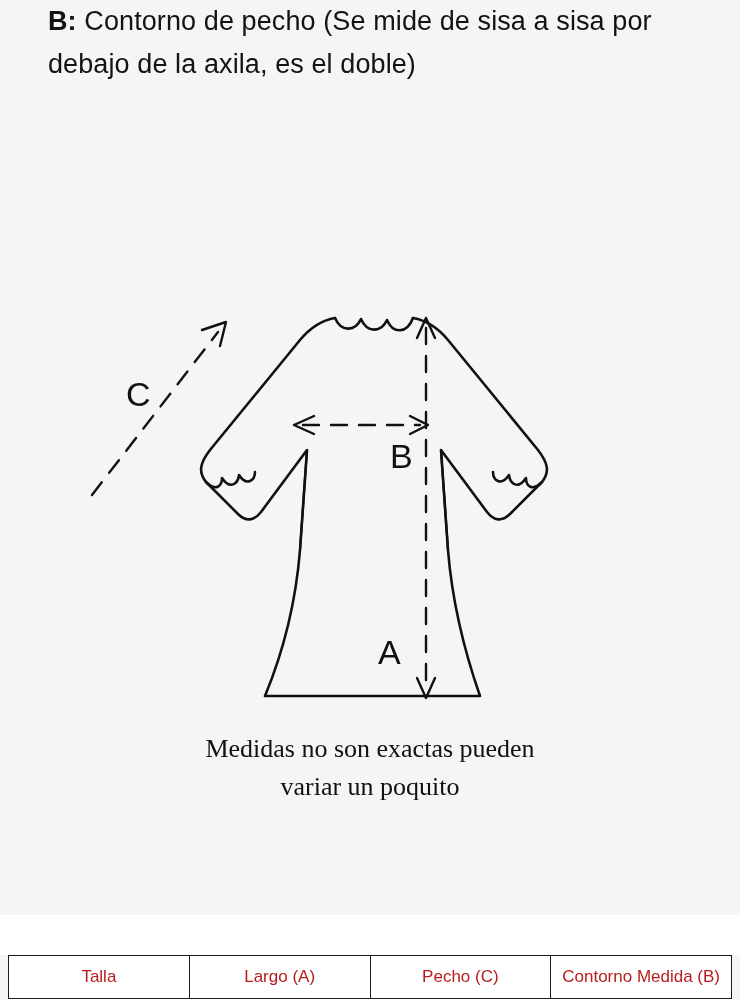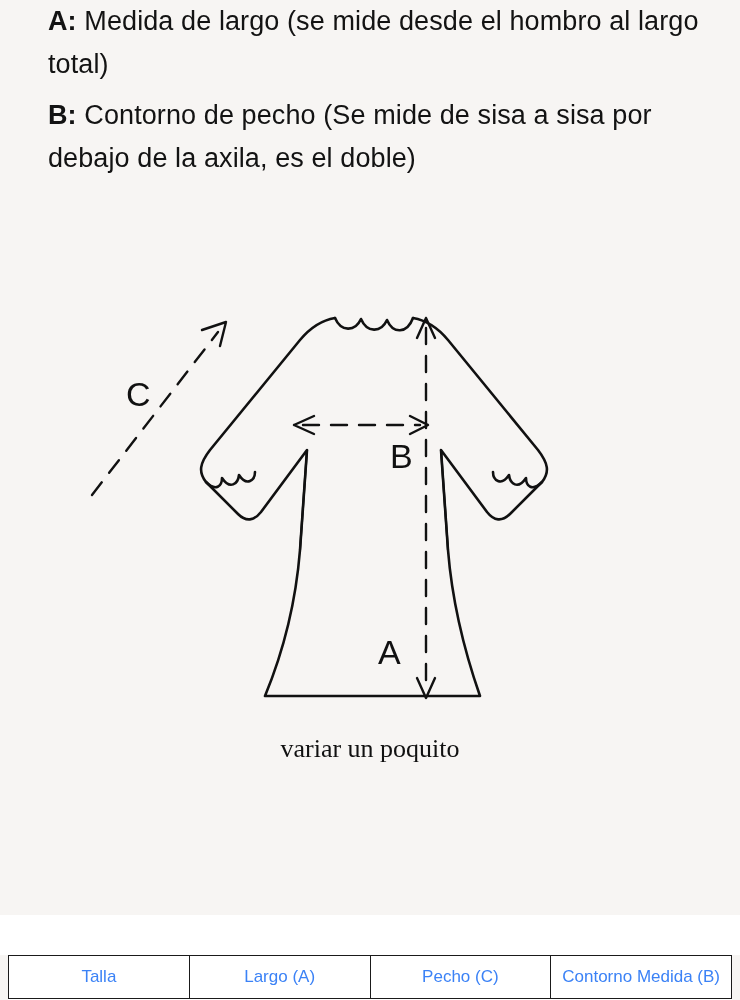--- a/index.html
+++ b/index.html
@@ -90,36 +90,35 @@
     width: 724px;
     table-layout: fixed;
   }
   table.size-table th {
     border: 1px solid #1a1a1a;
     font-size: 17px;
     font-weight: normal;
     font-family: "Liberation Sans", sans-serif;
     height: 42px;
     text-align: center;
-    color: #3b82f6;
+    color: #b91c1c;
     background: #ffffff;
     padding: 0 2px;
     overflow: hidden;
     white-space: nowrap;
   }
   .dress-svg { display: block; }
 </style>
 </head>
 <body>
 
 <div class="page">
 
   <div class="instructions">
 
-    <p class="instr-line instr-block"><span class="instr-label">A:</span><span> Medida de largo (se mide desde el hombro al largo total)</span></p>
 
     <p class="instr-line instr-block"><span class="instr-label">B:</span><span> Contorno de pecho (Se mide de sisa a sisa por debajo de la axila, es el doble)</span></p>
 
 
   </div>
 
   <div class="figure">
     <svg class="dress-svg" width="620" height="420" viewBox="0 0 620 420">
       <g fill="none" stroke="#111111" stroke-width="2.6" stroke-linejoin="round" stroke-linecap="round">
 
@@ -178,20 +177,21 @@
         <path d="M166 22 L 160 46 M166 22 L 142 30"></path>
       </g>
 
       <text x="330" y="168" font-family="Liberation Sans, sans-serif" font-size="34" fill="#111111">B</text>
       <text x="318" y="364" font-family="Liberation Sans, sans-serif" font-size="34" fill="#111111">A</text>
       <text x="66" y="106" font-family="Liberation Sans, sans-serif" font-size="34" fill="#111111">C</text>
     </svg>
   </div>
 
   <div class="caption">
+    <div>Medidas no son exactas pueden</div>
     <div>variar un poquito</div>
   </div>
 
   <div class="band"></div>
 
   <div class="table-wrap">
     <table class="size-table">
       <thead>
         <tr>
           <th>Talla</th>

